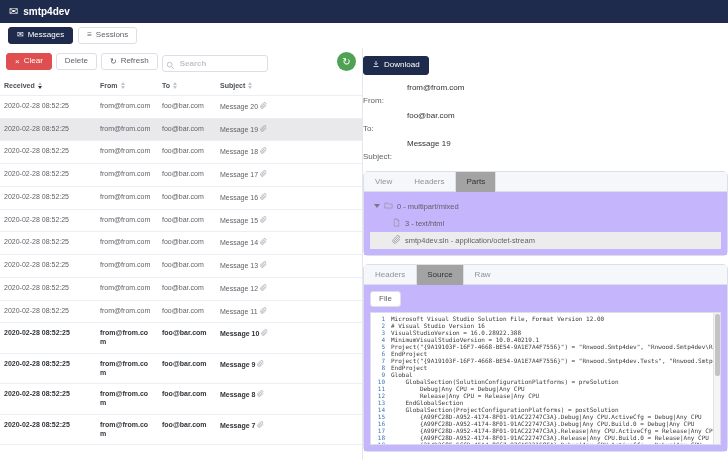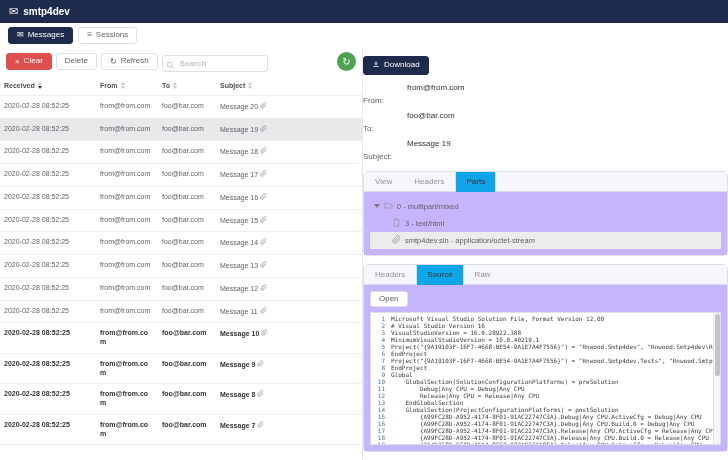--- a/index.html
+++ b/index.html
@@ -55,21 +55,21 @@
   .download-btn { align-self:flex-start; }
   .fields { margin:8px 0 4px; font-size:8px; }
   .field { display:flex; margin-bottom:6px; }
   .field .lbl { width:44px; color:#606266; flex-shrink:0;margin-top:13px; }
   .field .val { color:#303133; }
 
   .tabbox { border:1px solid #dcdfe6; border-radius:5px; background:#fff; }
   .tabhead { display:flex; background:#f5f7fa; border-bottom:1px solid #dcdfe6; height:20px; }
   .tab { padding:0 10px; line-height:20px; font-size:8px; color:#909399; cursor:pointer;
          border-left:1px solid transparent; border-right:1px solid transparent; }
-  .tab.active { background:#0ea5e9; color:#303133; border-left-color:#dcdfe6; border-right-color:#dcdfe6; margin-bottom:-1px; }
+  .tab.active { background:#a3a3a3; color:#303133; border-left-color:#dcdfe6; border-right-color:#dcdfe6; margin-bottom:-1px; }
   .tab:first-child.active { border-left-color:transparent; }
   .tabbody { padding:6px; background:#c4b5fd; }
 
   .tree-row { display:flex; align-items:center; gap:4px; height:17px; font-size:7.5px; padding:0 4px; cursor:pointer; }
   .tree-row.indent { padding-left:22px; }
   .tree-row.selected { background:#ececec; }
   .tcaret { width:0; height:0; border-left:3px solid transparent; border-right:3px solid transparent; border-top:4px solid #767a80; }
 
   .parttabs { margin-top:8px; flex:1; display:flex; flex-direction:column; min-height:0; }
   .parttabs .tabbody { flex:1; display:flex; flex-direction:column; min-height:0; }
@@ -343,21 +343,21 @@
     </div>
 
     <div class="tabbox parttabs">
       <div class="tabhead">
         <span class="tab">Headers</span>
         <span class="tab active">Source</span>
         <span class="tab">Raw</span>
       </div>
       <div class="tabbody">
         <button class="btn open-btn">
-          <span>Open</span>
+          <span>File</span>
         </button>
         <div class="codebox">
           <div class="gutter">
               <div>1</div>
               <div>2</div>
               <div>3</div>
               <div>4</div>
               <div>5</div>
               <div>6</div>
               <div>7</div>

